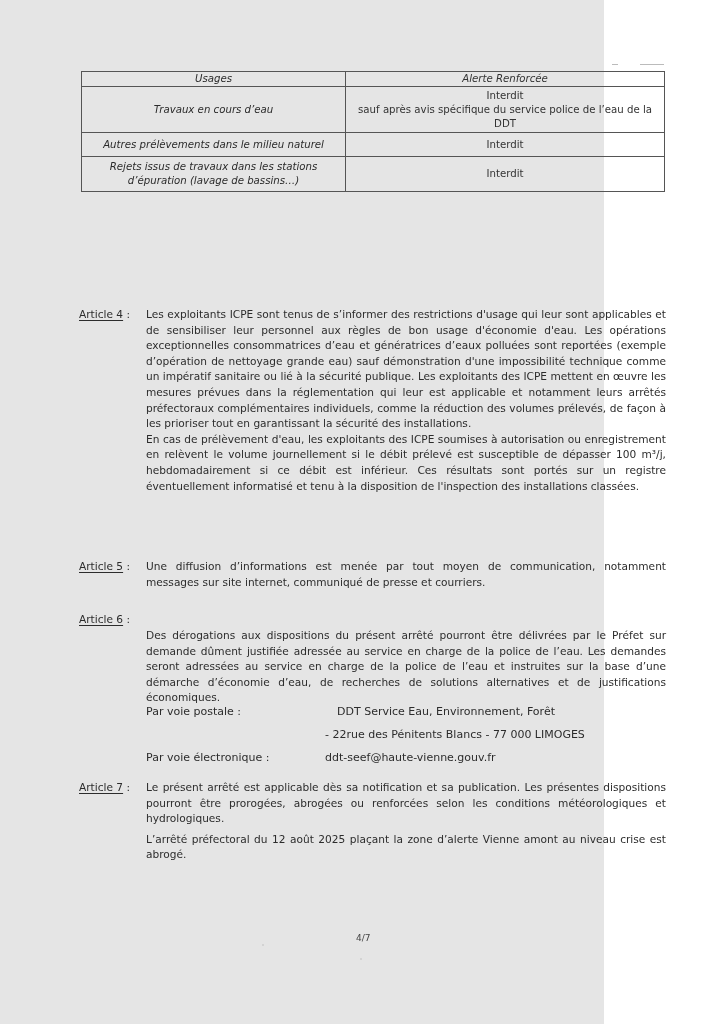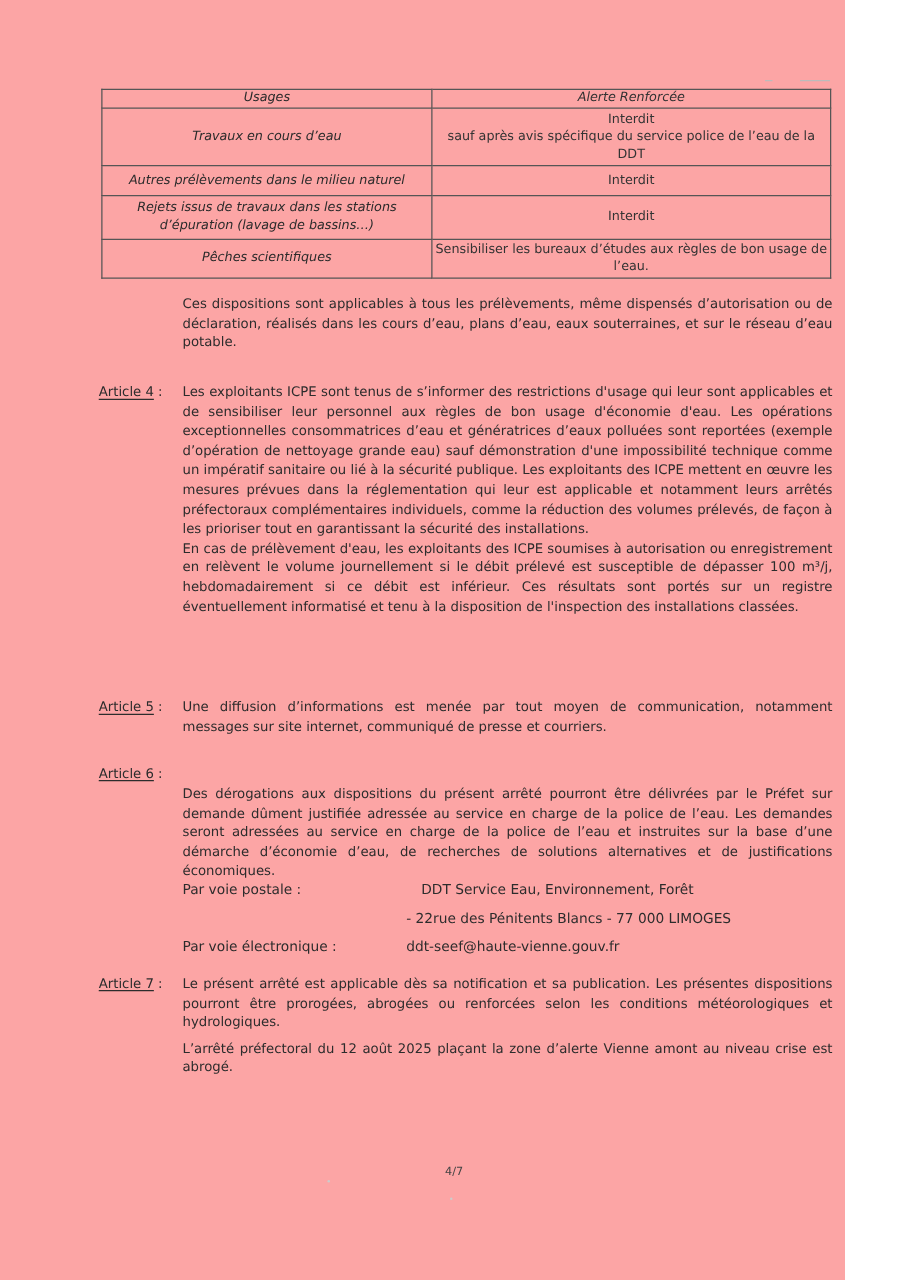--- a/index.html
+++ b/index.html
@@ -11,22 +11,22 @@
       width: 724px;
       height: 1024px;
       position: relative;
       overflow: hidden;
       font-family: "DejaVu Sans", "Liberation Sans", sans-serif;
       color: #2a2a2a;
     }
     .page {
       position: absolute;
       left: 0; top: 0;
-      width: 676px; height: 1024px;
-      background: #fca5a5;
+      width: 604px; height: 1024px;
+      background: #e5e5e5;
     }
     
     .tbl {
       position: absolute;
       left: 81px;
       top: 71px;
       width: 584px;
       border-collapse: collapse;
       font-size: 10.2px;
       line-height: 14px;
@@ -119,28 +119,23 @@
       </td>
     </tr>
     <tr class="r2">
       <td class="c1">Autres prélèvements dans le milieu naturel</td>
       <td class="c2">Interdit</td>
     </tr>
     <tr class="r3">
       <td class="c1">Rejets issus de travaux dans les stations d’épuration (lavage de bassins…)</td>
       <td class="c2">Interdit</td>
     </tr>
-    <tr class="r4">
-      <td class="c1">Pêches scientifiques</td>
-      <td class="c2">Sensibiliser les bureaux d’études aux règles de bon usage de l’eau.</td>
-    </tr>
   </tbody>
     </table>
 
-  <div class="para" style="top:236px;">Ces dispositions sont applicables à tous les prélèvements, même dispensés d’autorisation ou de déclaration, réalisés dans les cours d’eau, plans d’eau, eaux souterraines, et sur le réseau d’eau potable.</div>
 
   <div class="art-label" style="top:307px;">
     <span class="u">Article 4</span><span> :</span>
   </div>
   <div class="para" style="top:307px;">
     <p>Les exploitants ICPE sont tenus de s’informer des restrictions d'usage qui leur sont applicables et de sensibiliser leur personnel aux règles de bon usage d'économie d'eau. Les opérations exceptionnelles consommatrices d’eau et génératrices d’eaux polluées sont reportées (exemple d’opération de nettoyage grande eau) sauf démonstration d'une impossibilité technique comme un impératif sanitaire ou lié à la sécurité publique. Les exploitants des ICPE mettent en œuvre les mesures prévues dans la réglementation qui leur est applicable et notamment leurs arrêtés préfectoraux complémentaires individuels, comme la réduction des volumes prélevés, de façon à les prioriser tout en garantissant la sécurité des installations.</p>
     <p>En cas de prélèvement d'eau, les exploitants des ICPE soumises à autorisation ou enregistrement en relèvent le volume journellement si le débit prélevé est susceptible de dépasser 100 m³/j, hebdomadairement si ce débit est inférieur. Ces résultats sont portés sur un registre éventuellement informatisé et tenu à la disposition de l'inspection des installations classées.</p>
   </div>
 
   <div class="art-label" style="top:559px;">

